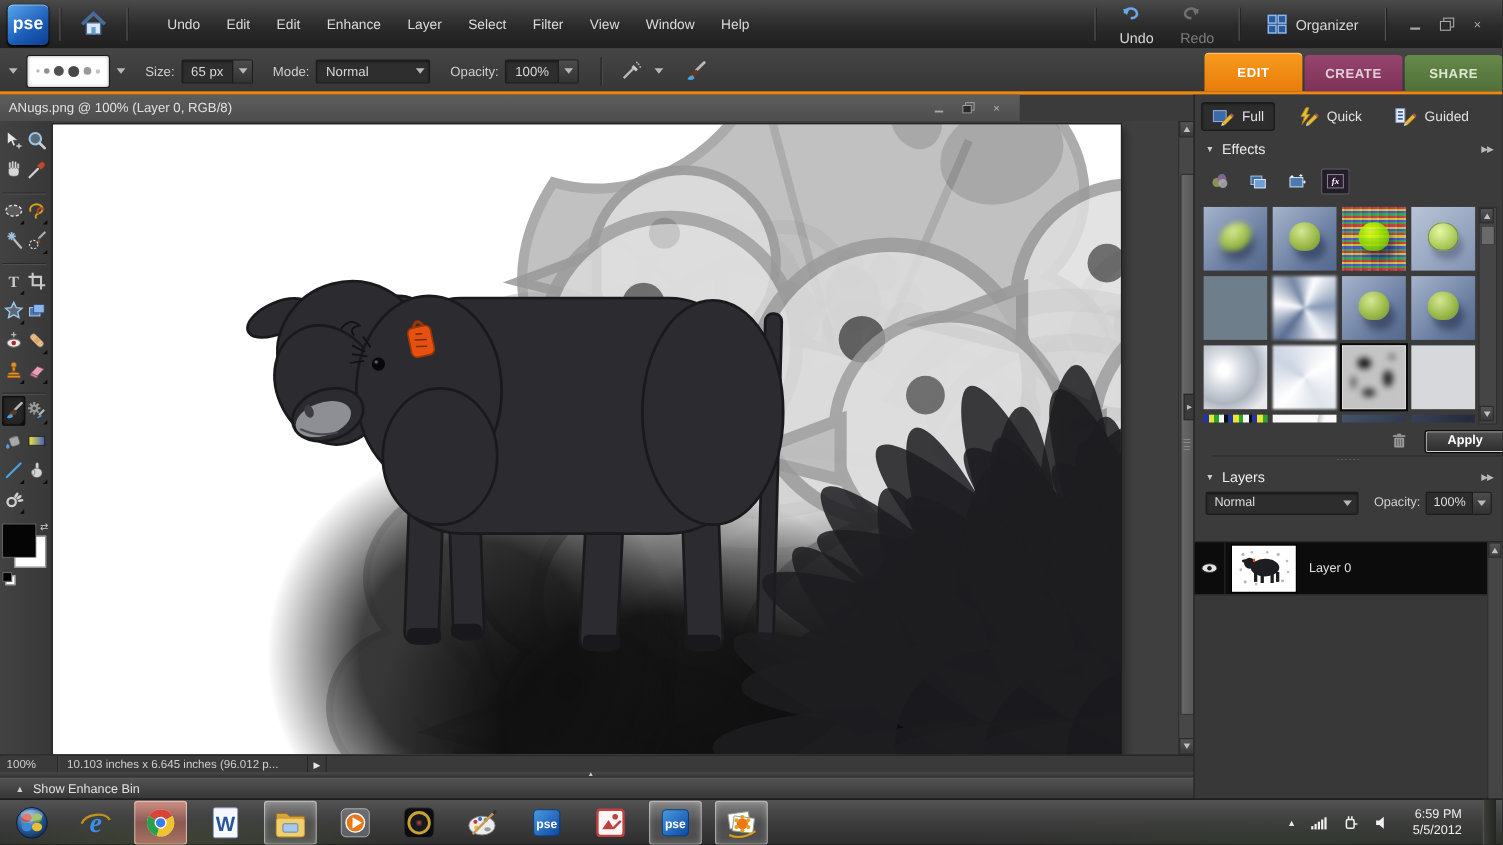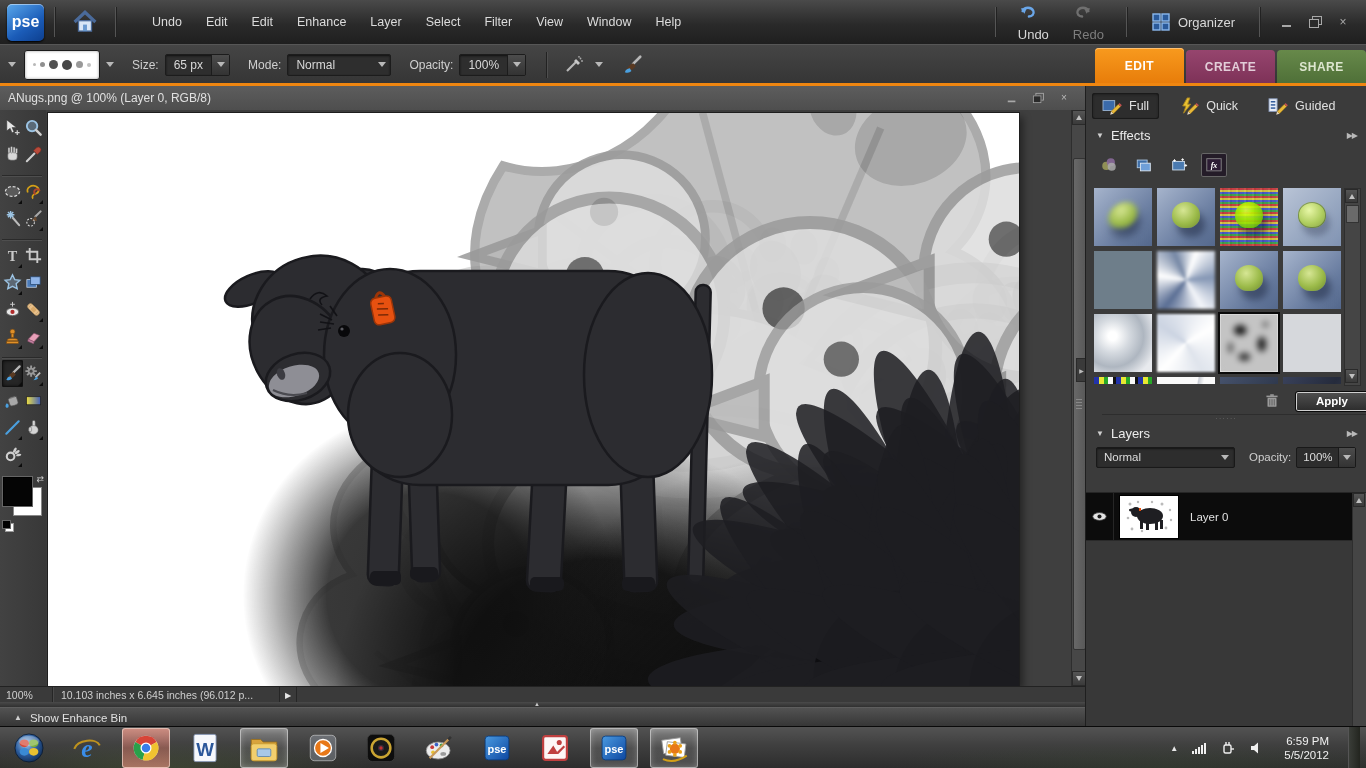--- a/index.html
+++ b/index.html
@@ -50,21 +50,21 @@
 
   
   .mode-tabs{position:absolute;left:1093px;top:48px;width:273px;height:35px;display:flex;}
   .mtab{flex:1;margin-left:2px;border-radius:4px 4px 0 0;display:flex;align-items:center;justify-content:center;
     font-size:12px;font-weight:bold;letter-spacing:.5px;}
   .mtab.edit{background:linear-gradient(#f89a1e,#e87d0a);color:#fff;box-shadow:inset 0 1px 0 #ffc070;}
   .mtab.create{background:linear-gradient(#96456e,#7e3258);color:#e2cdd8;margin-top:2px;}
   .mtab.share{background:linear-gradient(#67894a,#4f7038);color:#dde6cf;margin-top:2px;}
 
   
-  .doc-title{position:absolute;left:0;top:86px;width:1085px;height:24px;background:linear-gradient(#5d5d5d,#4e4e4e);
+  .doc-title{position:absolute;left:0;top:86px;width:927px;height:24px;background:linear-gradient(#5d5d5d,#4e4e4e);
     border-bottom:1px solid #2c2c2c;display:flex;align-items:center;font-size:12px;color:#e0e0e0;}
   .doc-title .t{padding-left:8px;}
   .doc-wbs{margin-left:auto;display:flex;gap:12px;padding-right:14px;align-items:center;}
   .doc-wbs .wb{transform:scale(.85);color:#b8b8b8;}
 
   .tools{position:absolute;left:0;top:110px;width:46px;height:576px;background:linear-gradient(90deg,#424242,#383838);
     border-right:1px solid #2a2a2a;}
   #toolsgrid{display:flex;flex-wrap:wrap;width:44px;padding:4px 0 0 2px;}
   .tool{width:21px;height:27px;display:flex;align-items:center;justify-content:center;position:relative;border-radius:2px;}
   .tool svg{width:19px;height:19px;}

